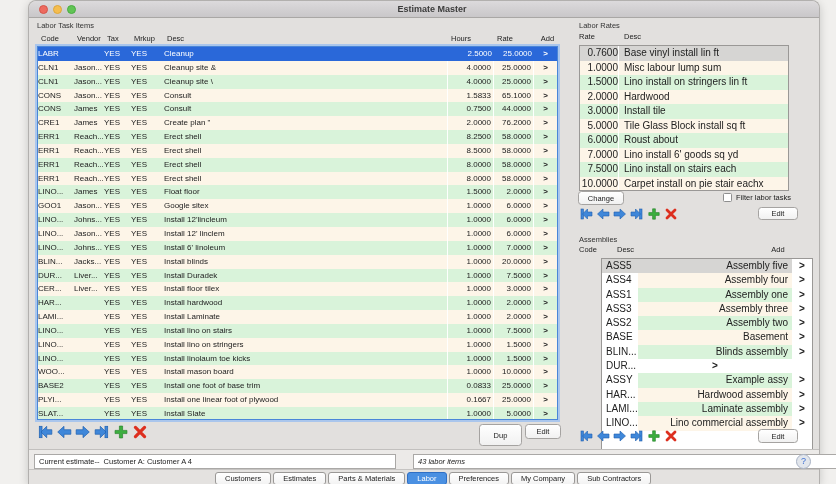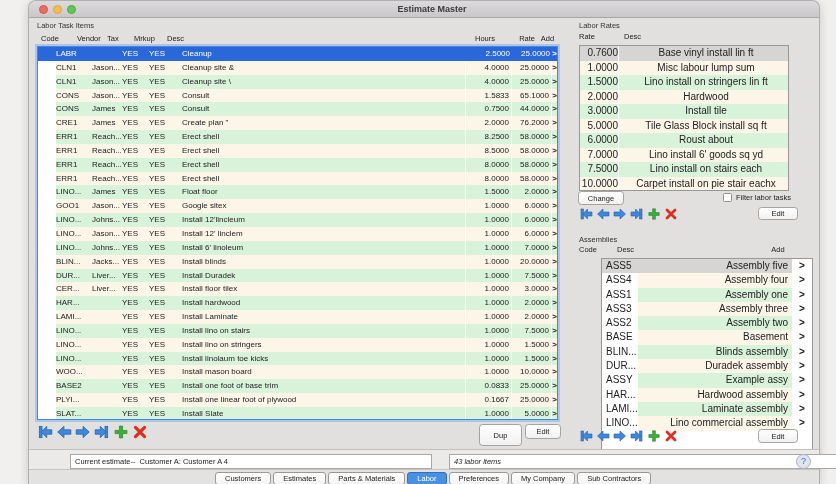--- a/index.html
+++ b/index.html
@@ -26,41 +26,41 @@
   .lt-grid{ display:grid; grid-template-columns:36px 30px 27px 33px 284px 46px 40px 1fr; padding-left:4px; align-items:center; }
   .lt-header{ position:absolute; left:8px; top:30px; width:521px; height:15px; font-size:7.5px; color:#222; }
   .lt-table{ position:absolute; left:8px; top:45px; width:521px; height:374px; background:#fff;
     border:1px solid #4a86d8; box-shadow:0 0 0 2px #aac6ec; overflow:hidden; }
   .lt-row{ height:13.85px; font-size:8px; color:#222; cursor:default; }
   .lt-row.odd > div{ background:var(--row-green); }
   .lt-row.even > div{ background:var(--row-cream); }
   .lt-row.sel{ background:var(--sel-blue); color:#fff; }
   .lt-row.sel > div{ background:var(--sel-blue); }
   .lt-row > div{ height:100%; line-height:13.85px; white-space:nowrap; overflow:hidden; }
-  .lt-row{ padding-left:18px; }
+  .lt-row{ padding-left:0; }
   .c-num{ text-align:right; padding-right:2px; }
   .c-add{ text-align:center; font-weight:bold; font-size:8px; }
   .lt-row:not(.sel) .c-desc, .lt-row:not(.sel) .c-hours, .lt-row:not(.sel) .c-rate{ border-right:1px solid rgba(255,255,255,.95); }
-  .hd-r{ text-align:right; padding-right:2px; } .hd-c{ text-align:center; }
+  .hd-r{ text-align:left; padding-right:2px; } .hd-c{ text-align:center; }
 
   
   .r-table{ position:absolute; background:#fff; border:1px solid #9a9896; overflow:hidden; }
   .r-row{ font-size:10px; color:#222; display:grid; align-items:center; }
   .r-row > div{ height:100%; white-space:nowrap; overflow:hidden; }
   .r-row.sel > .fill{ background:var(--sel-gray); }
   .r-row.odd > .fill{ background:var(--row-green); }
   .r-row.even > .fill{ background:var(--row-cream); }
 
   .rates-header{ position:absolute; left:550px; top:31px; width:210px; font-size:7.5px; color:#222;
     display:grid; grid-template-columns:39px 1fr; }
   .rates-header .h-desc{ padding-left:6px; }
   .rates-table{ left:550px; top:44px; width:210px; height:146px; }
   .rate-row{ height:14.5px; line-height:14.5px; grid-template-columns:39px 1fr; }
   .rate-row .r-rate{ text-align:right; border-right:1px solid rgba(255,255,255,.95); }
-  .rate-row .r-desc{ padding-left:5px;text-align:center; }
+  .rate-row .r-desc{ padding-left:5px; }
 
   .asm-header{ position:absolute; left:550px; top:244px; width:212px; font-size:7.5px; color:#222;
     display:grid; grid-template-columns:36px 1fr 26px; }
   .asm-header .h-desc{ padding-left:2px; }
   .asm-header .h-add{ text-align:center; }
   .asm-table{ left:572px; top:257px; width:212px; height:214px; }
   .asm-row{ height:14.3px; line-height:14.3px; grid-template-columns:36px 154px 1fr; }
   .asm-row .a-code{ padding-left:4px; background:#fff; }
   .asm-row .a-desc{ text-align:right; padding-right:4px; }
   .asm-row .a-add{ text-align:center; font-weight:bold; background:#fff; }
@@ -70,21 +70,21 @@
     border-radius:3.5px; font-size:7.5px; color:#222; font-family:inherit; text-align:center; padding:0; cursor:default; }
   .nav{ position:absolute; display:flex; align-items:center; gap:3px; }
   .nav button{ background:none; border:none; padding:0; line-height:0; cursor:default; }
 
   .checkbox{ position:absolute; width:9px; height:9px; background:#fff; border:1px solid #8e8e8e; border-radius:1.5px; }
   .chk-label{ position:absolute; font-size:7.5px; color:#222; }
 
   
   .bottom-strip{ position:absolute; left:0; top:448px; width:100%; height:36px; background:#eceae8; border-top:1px solid #c2c0be; }
   .field{ position:absolute; top:4px; height:15px; background:#fff; border:1px solid #aaa8a6;
-    font-size:7.5px; line-height:14px; color:#222; padding-left:4px; white-space:pre; overflow:hidden;margin-left:36px; }
+    font-size:7.5px; line-height:14px; color:#222; padding-left:4px; white-space:pre; overflow:hidden; }
   .help-btn{ position:absolute; left:767px; top:4px; width:15px; height:15px; border-radius:50%;
     background:#e2e6ec; border:1px solid #a8b2c4; color:#3b6fd4; font-size:9px; line-height:13px; text-align:center; padding:0; }
   .tabstrip{ position:absolute; left:0; top:19px; width:100%; height:17px; background:#e4e2e0; border-top:1px solid #c6c4c2; }
   .tabs{ position:absolute; left:186px; top:2px; display:flex; gap:2px; }
   .tab{ background:linear-gradient(#ffffff,#f3f3f3); border:1px solid #9a9896; border-radius:3px;
     font-size:7.5px; color:#222; font-family:inherit; height:13px; line-height:11px; padding:0 9px; cursor:default; }
   .tab.active{ background:var(--tab-blue); border-color:#2f6fc4; color:#fff; }
 </style>
 </head>
 <body>
@@ -518,21 +518,20 @@
         <div class="fill a-desc">Basement</div>
         <div class="a-add">&gt;</div>
       </div>
       <div class="r-row asm-row odd">
         <div class="a-code">BLIN...</div>
         <div class="fill a-desc">Blinds assembly</div>
         <div class="a-add">&gt;</div>
       </div>
       <div class="r-row asm-row even">
         <div class="a-code">DUR...</div>
-        <div class="fill a-desc">Duradek assembly</div>
         <div class="a-add">&gt;</div>
       </div>
       <div class="r-row asm-row odd">
         <div class="a-code">ASSY</div>
         <div class="fill a-desc">Example assy</div>
         <div class="a-add">&gt;</div>
       </div>
       <div class="r-row asm-row even">
         <div class="a-code">HAR...</div>
         <div class="fill a-desc">Hardwood assembly</div>

